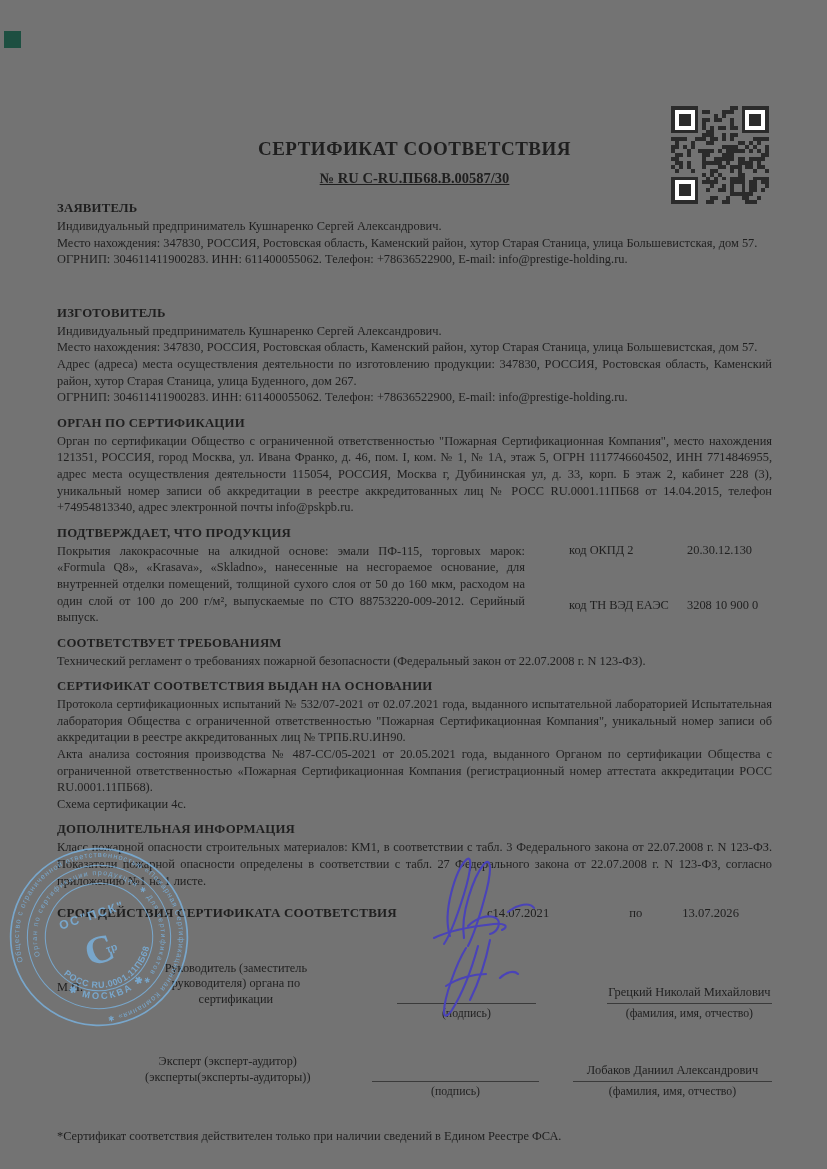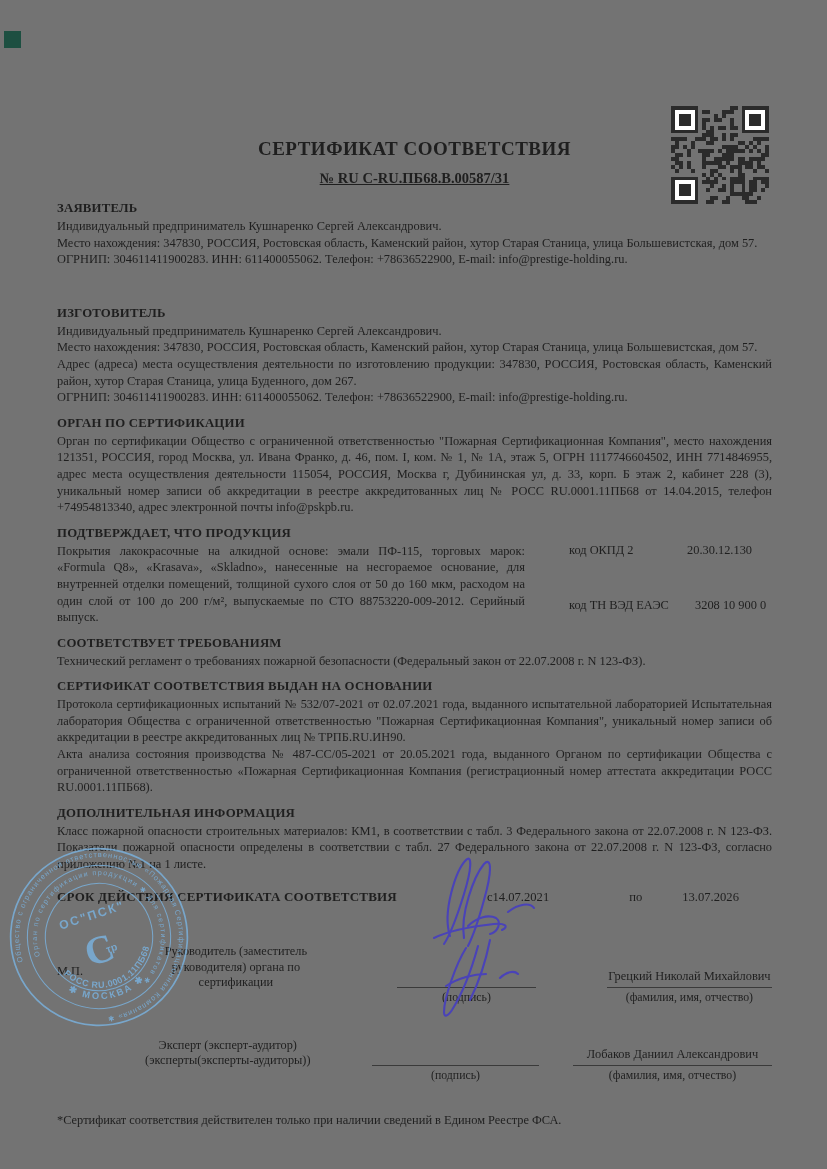--- a/index.html
+++ b/index.html
@@ -20,21 +20,21 @@
   .cert-no{text-align:center;font-weight:bold;font-size:14.5px;margin:10px 0 0;}
   .cert-no span{text-decoration:underline;}
   .sec{margin-top:10px;}
   .sec h3{font-size:12.8px;font-weight:bold;margin:0 0 2px;letter-spacing:.2px;}
   .sec p{margin:0;text-align:justify;font-size:12.4px;line-height:16.6px;}
   .prod-row{display:flex;align-items:flex-start;}
   .prod-desc{width:468px;}
   .prod-codes{flex:1;padding-left:44px;font-size:12.4px;}
   .code-line{display:flex;}
   .code-line.first{margin-top:0;}
-  .code-line.second{margin-top:40px;gap:8px;}
+  .code-line.second{margin-top:40px;}
   .code-label{width:118px;}
   .validity{display:flex;align-items:baseline;margin-top:16px;}
   .validity h3{font-size:13px;font-weight:bold;margin:0;letter-spacing:.2px;}
   .validity .vfrom-label{margin-left:90px;}
   .validity .vfrom{}
   .validity .vto-label{margin-left:80px;}
   .validity .vto{margin-left:40px;}
   .validity span{font-size:12.6px;}
   .sign-block{position:relative;margin-top:24px;font-size:12.3px;}
   .sign-row{display:flex;align-items:flex-end;}
@@ -266,21 +266,21 @@
       <rect x="19" y="1" width="5" height="5" fill="#fff"></rect>
       <rect x="20" y="2" width="3" height="3" fill="#2b2b2b"></rect>
       <rect x="0" y="18" width="7" height="7" fill="#2b2b2b"></rect>
       <rect x="1" y="19" width="5" height="5" fill="#fff"></rect>
       <rect x="2" y="20" width="3" height="3" fill="#2b2b2b"></rect>
     </svg>
 
   <div class="content">
 
     <h1 class="title">СЕРТИФИКАТ СООТВЕТСТВИЯ</h1>
-    <div class="cert-no"><span>№ RU C-RU.ПБ68.В.00587/31</span></div>
+    <div class="cert-no"><span>№ RU C-RU.ПБ68.В.00587/30</span></div>
 
     <div class="sec" style="margin-top:14px">
       <h3>ЗАЯВИТЕЛЬ</h3>
       <p>Индивидуальный предприниматель Кушнаренко Сергей Александрович.</p>
       <p>Место нахождения: 347830, РОССИЯ, Ростовская область, Каменский район, хутор Старая Станица, улица Большевистская, дом 57.</p>
       <p>ОГРНИП: 304611411900283. ИНН: 611400055062. Телефон: +78636522900, E-mail: info@prestige-holding.ru.</p>
     </div>
 
     <div class="sec" style="margin-top:38px">
       <h3>ИЗГОТОВИТЕЛЬ</h3>
@@ -314,20 +314,21 @@
 
     <div class="sec">
       <h3>СООТВЕТСТВУЕТ ТРЕБОВАНИЯМ</h3>
       <p>Технический регламент о требованиях пожарной безопасности (Федеральный закон от 22.07.2008 г. N 123-ФЗ).</p>
     </div>
 
     <div class="sec">
       <h3>СЕРТИФИКАТ СООТВЕТСТВИЯ ВЫДАН НА ОСНОВАНИИ</h3>
       <p>Протокола сертификационных испытаний № 532/07-2021 от 02.07.2021 года, выданного испытательной лабораторией Испытательная лаборатория Общества с ограниченной ответственностью "Пожарная Сертификационная Компания", уникальный номер записи об аккредитации в реестре аккредитованных лиц № ТРПБ.RU.ИН90.</p>
       <p>Акта анализа состояния производства № 487-СС/05-2021 от 20.05.2021 года, выданного Органом по сертификации Общества с ограниченной ответственностью «Пожарная Сертификационная Компания (регистрационный номер аттестата аккредитации РОСС RU.0001.11ПБ68).</p>
+      <p>Схема сертификации 4с.</p>
     </div>
 
     <div class="sec">
       <h3>ДОПОЛНИТЕЛЬНАЯ ИНФОРМАЦИЯ</h3>
       <p>Класс пожарной опасности строительных материалов: КМ1, в соответствии с табл. 3 Федерального закона от 22.07.2008 г. N 123-ФЗ. Показатели пожарной опасности определены в соответствии с табл. 27 Федерального закона от 22.07.2008 г. N 123-ФЗ, согласно приложению №1 на 1 листе.</p>
     </div>
 
     <div class="validity">
       <h3>СРОК ДЕЙСТВИЯ СЕРТИФИКАТА СООТВЕТСТВИЯ</h3>
       <span class="vfrom-label">с</span>

